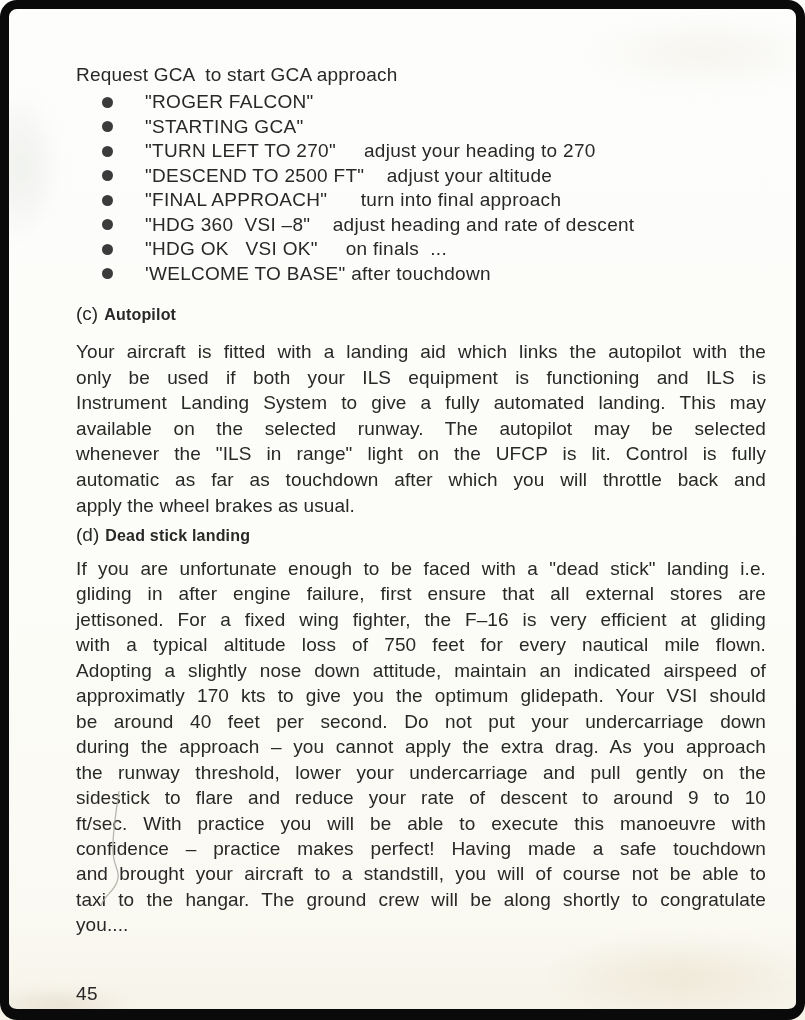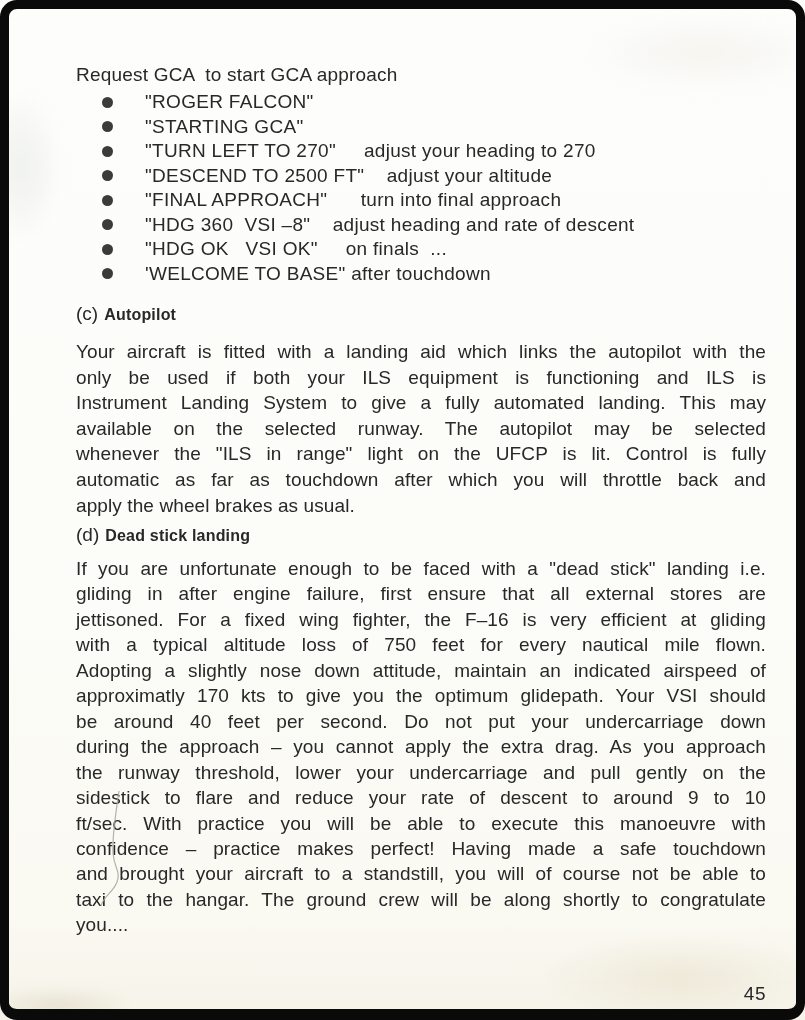--- a/index.html
+++ b/index.html
@@ -49,21 +49,21 @@
     position: absolute; left: 76px; width: 690px;
     font-size: 19px; letter-spacing: 0.1px;
   }
   #para-c { top: 339px; line-height: 25.6px; }
   #para-d { top: 556px; line-height: 25.45px; }
   .pline { text-align: justify; text-align-last: justify; }
   .para .pline:last-child { text-align-last: left; }
 
   .page-number {
     position: absolute; left: 76px; width: 690px; top: 983px;
-    text-align: right; font-size: 19px; letter-spacing: 0.5px;
+    text-align: left; font-size: 19px; letter-spacing: 0.5px;
   }
 
   
   .scratch { position: absolute; inset: 0; z-index: 4; pointer-events: none; }
   .stain { position: absolute; pointer-events: none; z-index: 1; }
   .stain-1 { left: 540px; top: 935px; width: 280px; height: 85px;
     background: radial-gradient(ellipse at center, rgba(231,223,199,0.55), rgba(231,223,199,0) 70%);
     filter: blur(5px); }
   .stain-2 { left: -12px; top: 988px; width: 140px; height: 34px;
     background: radial-gradient(ellipse at center, rgba(222,215,194,0.6), rgba(222,215,194,0) 75%);

